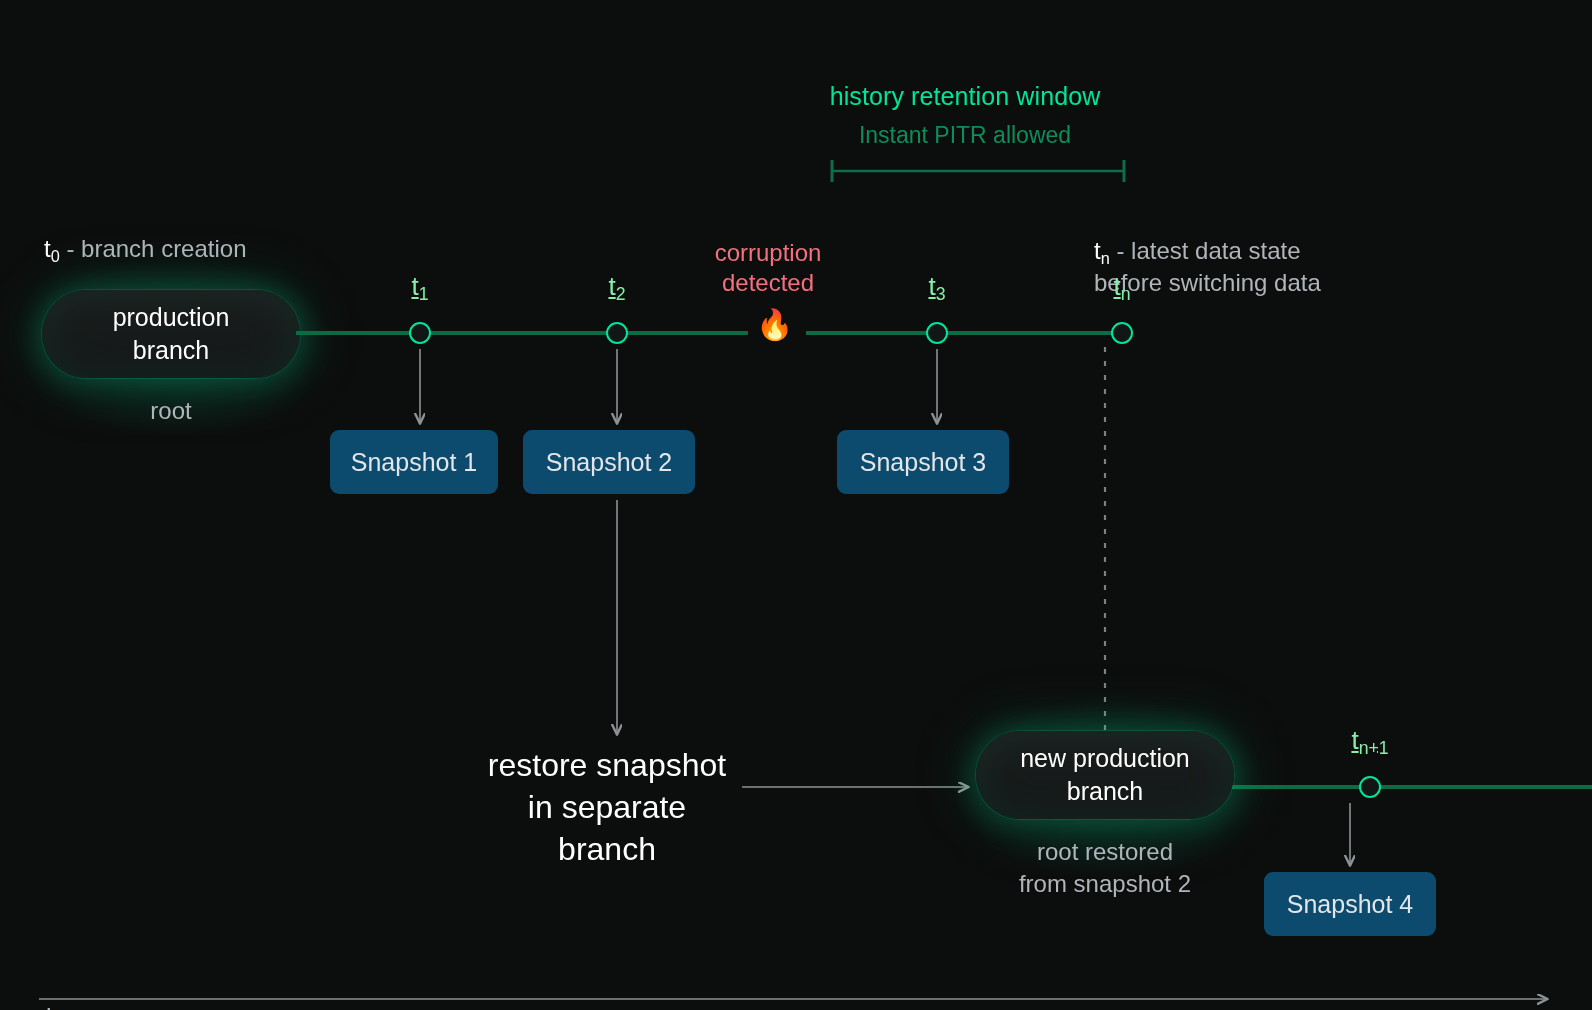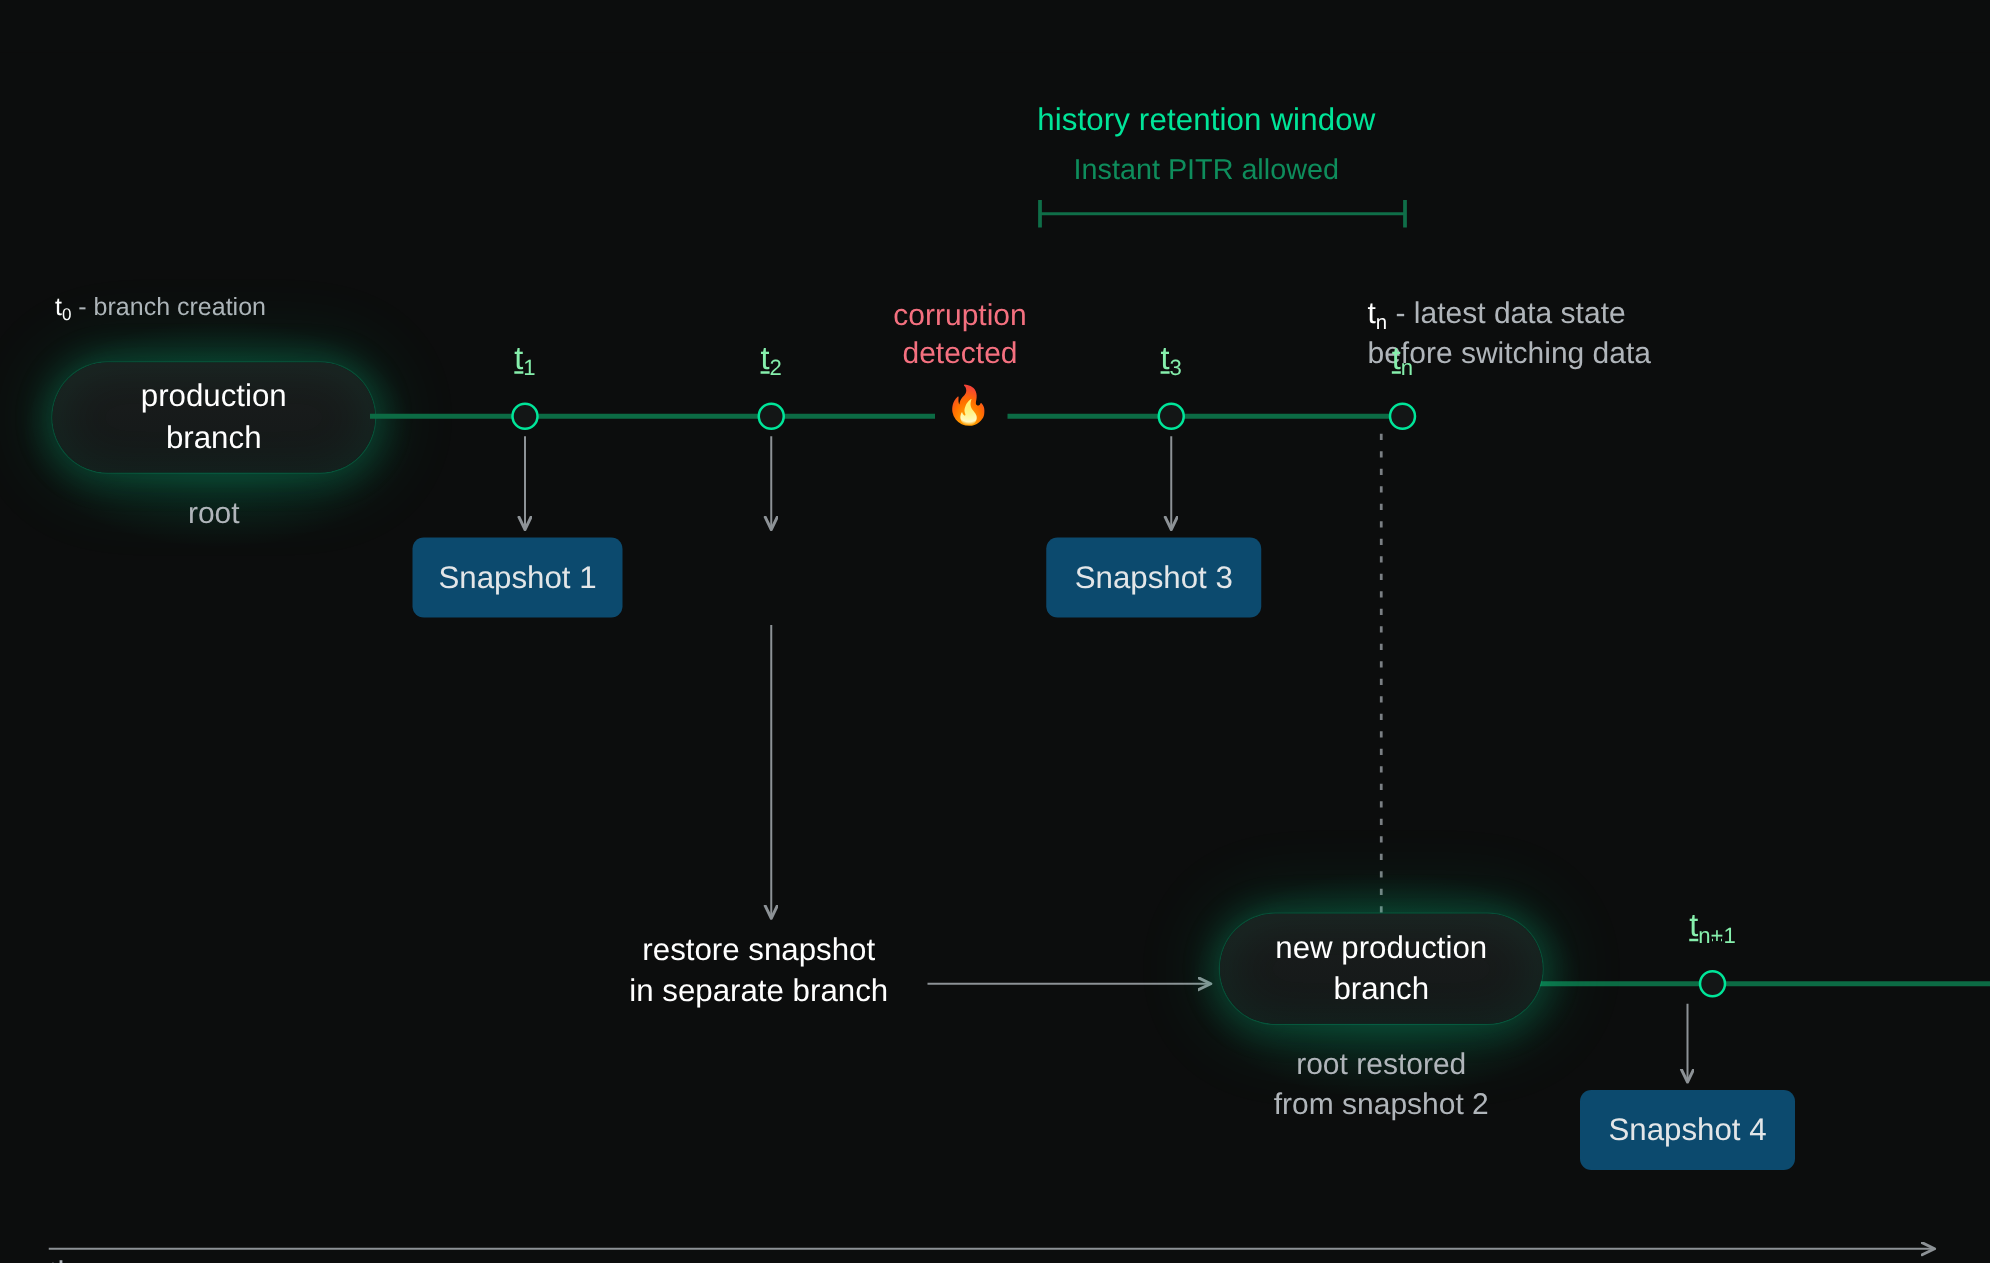--- a/index.html
+++ b/index.html
@@ -36,21 +36,21 @@
     font-size: 23px;
     color: #0e8d5c;
   }
   #retention-bracket {
     left: 830px; top: 116px; width: 296px; height: 26px;
   }
 
   
   #t0-caption {
     left: 44px; top: 193px;
-    font-size: 20px;
+    font-size: 24px;
     color: #b0b5ba;
     white-space: nowrap;
   }
   #t0-caption .tok { color: #ffffff; }
   .sub { font-size: .68em; vertical-align: baseline; position: relative; top: .28em; }
 
   
   .capsule {
     border-radius: 999px;
     background: linear-gradient(180deg, #1a1d1d 0%, #141818 100%);
@@ -158,21 +158,21 @@
   #snap3 { left: 837px; top: 388px; width: 172px; }
   #snap4 { left: 1264px; top: 830px; width: 172px; }
 
   
   #wires { left: 0; top: 0; width: 1592px; height: 1010px; pointer-events: none; }
 
   
   #restore-label {
     left: 478px; top: 702px; width: 258px;
     text-align: center;
-    font-size: 25px;
+    font-size: 32px;
     color: #ffffff;
     line-height: 1.32;
   }
 
   
   #time-label {
     left: 39px; top: 962px;
     font-size: 25px;
     color: #b0b5ba;
   }
@@ -251,20 +251,23 @@
     <line x1="1105" y1="305" x2="1105" y2="690" stroke="#7b8084" stroke-width="2.2" stroke-dasharray="5 9"></line>
 
     <line x1="1350" y1="761" x2="1350" y2="823" stroke="#8d9296" stroke-width="1.6" marker-end="url(#ah)"></line>
 
     <line x1="39" y1="957" x2="1547" y2="957" stroke="#8d9296" stroke-width="1.6" marker-end="url(#ah)"></line>
   </svg>
 
   <div class="abs snapbox" id="snap1">
       <span>Snapshot 1</span>
     </div>
+  <div class="abs snapbox" id="snap2">
+      <span>Snapshot 2</span>
+    </div>
   <div class="abs snapbox" id="snap3">
       <span>Snapshot 3</span>
     </div>
   <div class="abs snapbox" id="snap4">
       <span>Snapshot 4</span>
     </div>
 
   <div class="abs" id="restore-label">
     <div>restore snapshot</div>
     <div>in separate branch</div>

